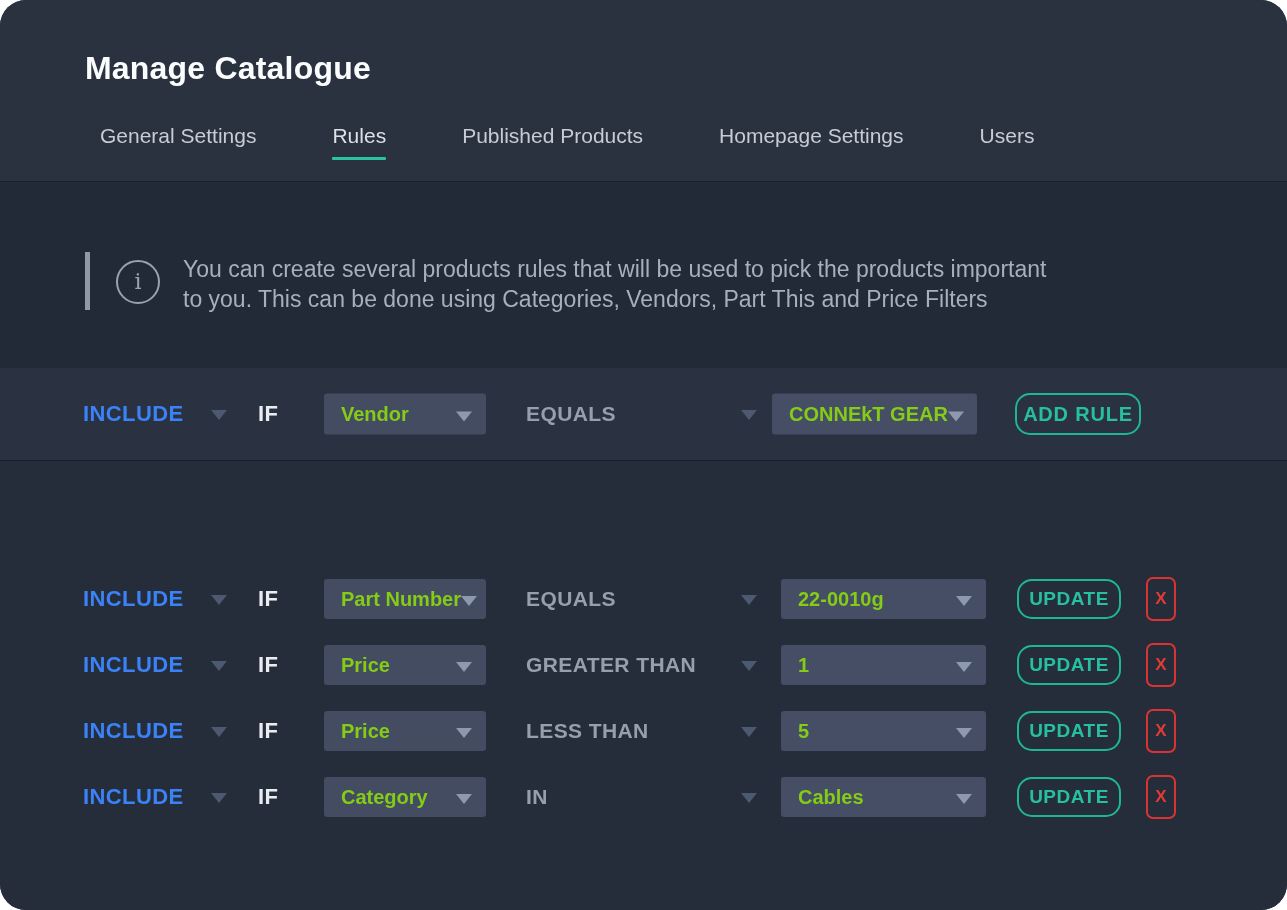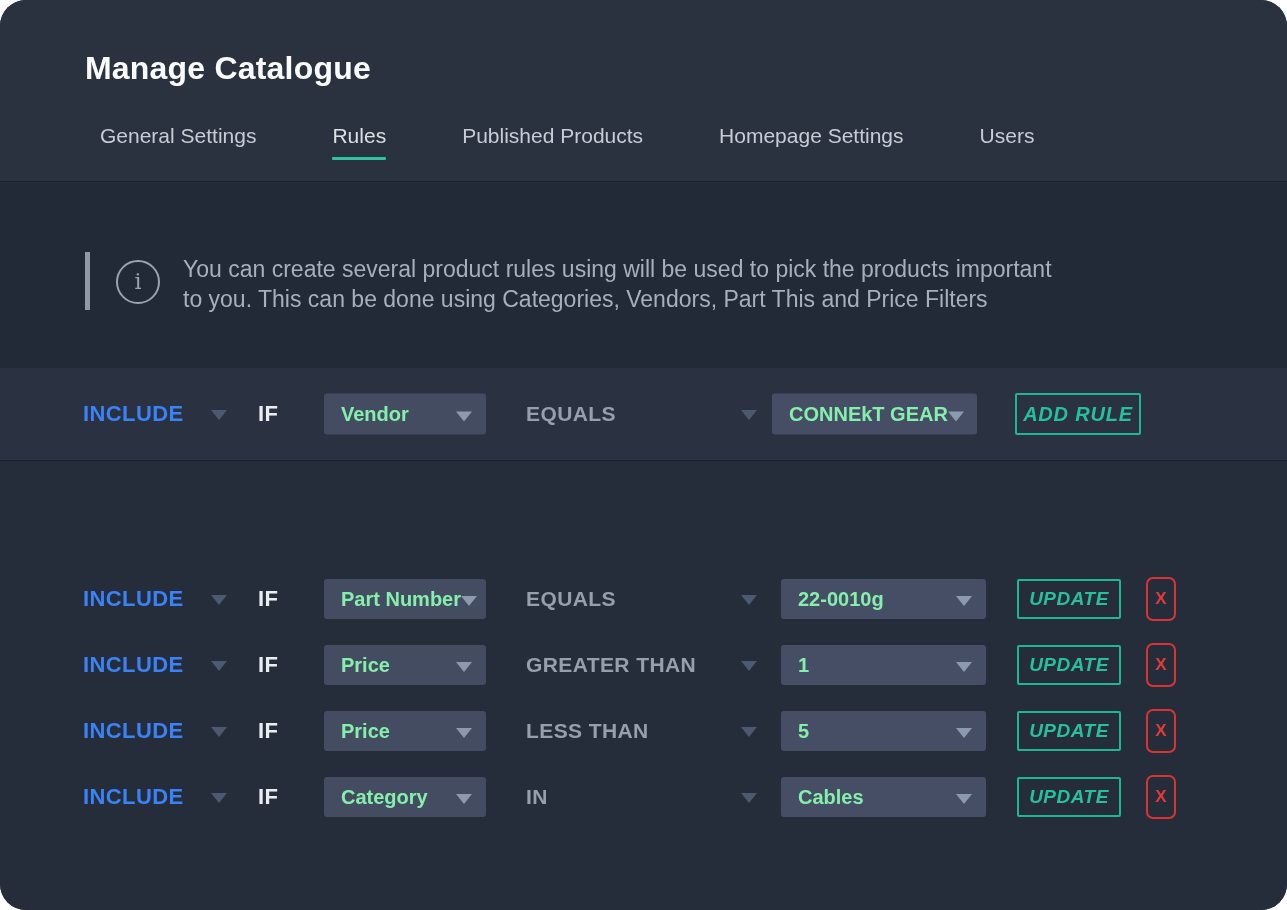--- a/index.html
+++ b/index.html
@@ -45,31 +45,31 @@
     border-left:8px solid transparent; border-right:8px solid transparent;
     border-top:10px solid #4d5970;
   }
   .caret-include { left:211px; }
   .caret-op { left:741px; }
   .dd {
     position:absolute; top:50%; transform:translateY(-50%);
     height:41px; background:#434c61; border-radius:3px;
     display:flex; align-items:center; padding:0 14px 0 17px; cursor:pointer;
   }
-  .dd .dd-value { font-size:20px; color:#86efac; font-weight:600; white-space:nowrap; }
+  .dd .dd-value { font-size:20px; color:#84cc16; font-weight:600; white-space:nowrap; }
   .dd .caret { position:static; margin:0 0 0 auto; transform:none; margin-top:4px;
     border-top-color:#8d99ae; border-left-width:8px; border-right-width:8px; }
   .dd-field { left:324px; width:162px; }
   .dd-val { width:205px; background:#454e65; }
   .btn {
     position:absolute; top:50%; transform:translateY(-50%);
     background:transparent; cursor:pointer; font-family:inherit;
     display:flex; align-items:center; justify-content:center;
   }
-  .btn-teal { border:2px solid #1eb795; border-radius:2px; color:#27c09f; font-weight:700;font-style:italic; }
+  .btn-teal { border:2px solid #1eb795; border-radius:15px; color:#27c09f; font-weight:700; }
   .btn-red  { border:2px solid #d93434; border-radius:7px; color:#e23b36; font-weight:700; }
 
   
   .band-builder { top:368px; height:93px; background:#2a3140; border-bottom:1px solid #1a212b; }
   .band-builder .dd-val { left:772px; }
   .btn-add { left:1015px; width:126px; height:42px; font-size:20px; letter-spacing:.8px; }
 
   
   .band-main { top:462px; height:448px; background:#252c3a; }
   .existing-heading { position:absolute; left:83px; top:62px; font-size:23px; color:#6f7987; }
@@ -95,21 +95,21 @@
       <div class="tab">Users</div>
     </nav>
   </header>
 
   <section class="band band-info">
     <div class="info-bar"></div>
     <div class="info-icon">
         <span>i</span>
       </div>
     <div class="info-text">
-      <div>You can create several product rules using will be used to pick the products important</div>
+      <div>You can create several products rules that will be used to pick the products important</div>
       <div>to you. This can be done using Categories, Vendors, Part This and Price Filters</div>
     </div>
   </section>
 
   <section class="band band-builder">
     <span class="lbl include">INCLUDE</span>
     <span class="caret caret-include"></span>
     <span class="lbl if">IF</span>
     <div class="dd dd-field">
       <span class="dd-value">Vendor</span>

